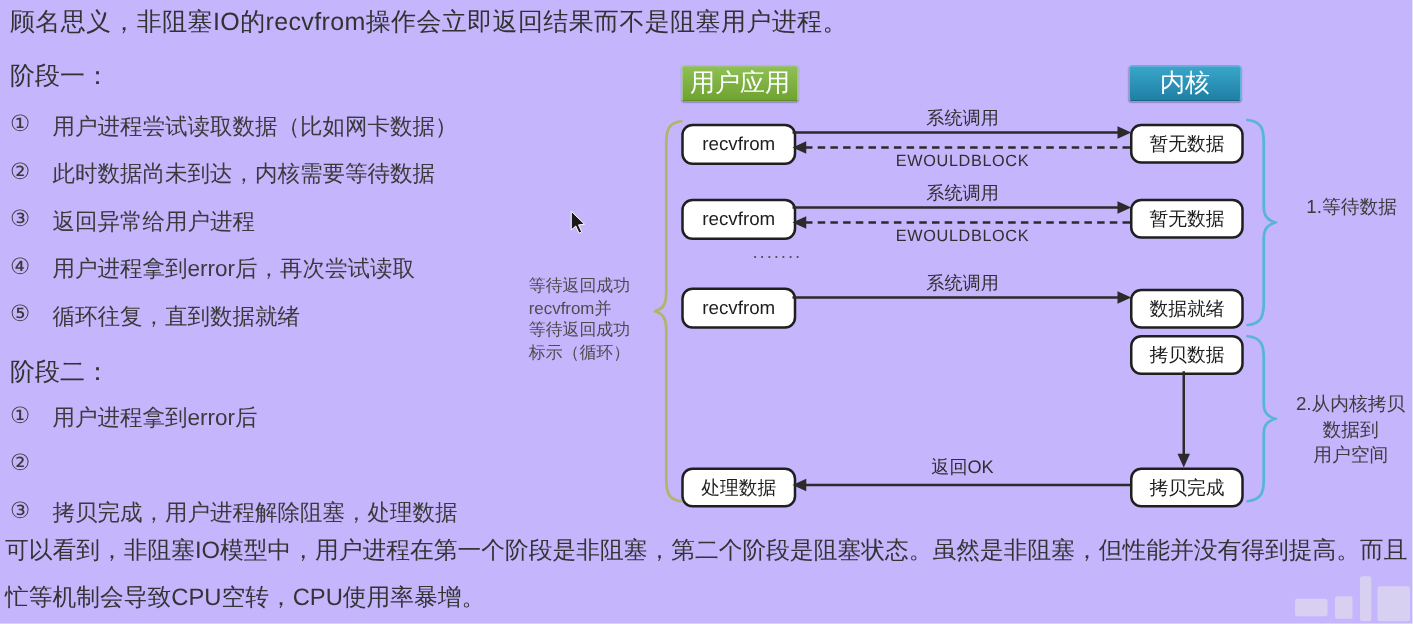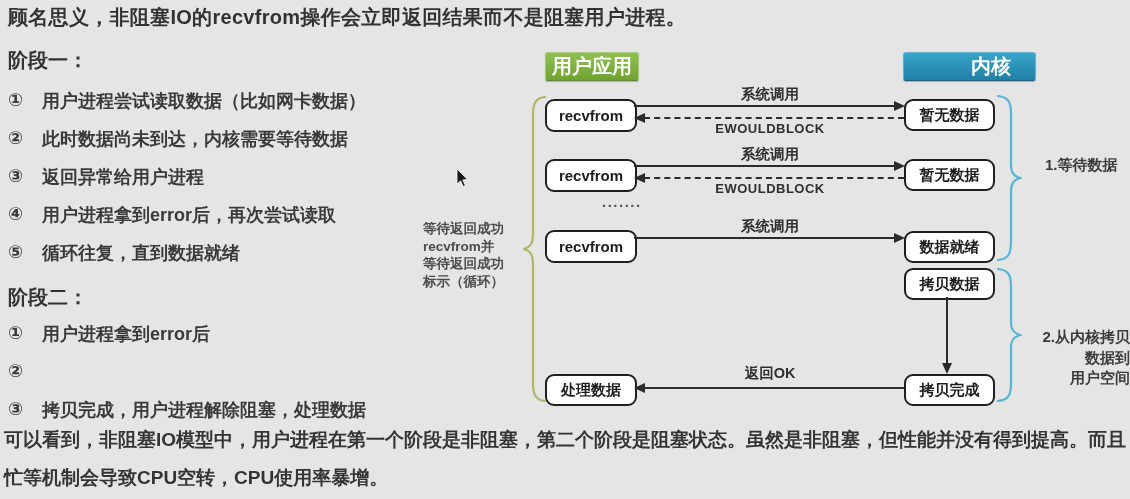--- a/index.html
+++ b/index.html
@@ -1,45 +1,45 @@
 <!DOCTYPE html>
 <html><head>
 <meta charset="utf-8">
 <style>
   html,body{margin:0;padding:0;background:#fff;}
   .stage{
-    position:relative;width:1130px;height:499px;background:#e5e5e5;overflow:hidden;
-    font-family:"Liberation Sans","DejaVu Sans",sans-serif;color:#333;font-weight:bold;
+    position:relative;width:1130px;height:499px;background:#c4b5fd;overflow:hidden;
+    font-family:"Liberation Sans","DejaVu Sans",sans-serif;color:#333;
   }
   .abs{position:absolute;}
   .title{left:8px;top:4px;font-size:20px;color:#323232;letter-spacing:0.3px;white-space:nowrap;}
   .heading{left:8px;font-size:20px;color:#323232;}
   .list-item{left:8px;font-size:18px;color:#3a3a3a;white-space:nowrap;display:flex;}
   .list-item .num{width:34px;flex:0 0 34px;}
   .footer-line{left:4px;font-size:19px;color:#343434;white-space:nowrap;}
 
   
   .hdr{height:27px;display:flex;align-items:center;justify-content:center;
        color:#fff;font-size:20px;border-radius:3px;box-shadow:0 1px 1px rgba(0,0,0,.25);}
   .hdr.green{background:linear-gradient(#8fc055,#6fa32f);border:1px solid #a5cd72;border-bottom-color:#5e8f26;}
-  .hdr.blue{background:linear-gradient(#3aa6ca,#1f7fa5);border:1px solid #5cb6d4;border-bottom-color:#17668a;padding-left:43px;}
+  .hdr.blue{background:linear-gradient(#3aa6ca,#1f7fa5);border:1px solid #5cb6d4;border-bottom-color:#17668a;}
   .dbox{background:#fff;border:2px solid #1f1f1f;border-radius:9px;
         display:flex;align-items:center;justify-content:center;font-size:15px;color:#1d1d1d;}
   .hline{height:0;border-top:2px solid #2b2b2b;}
   .hline.dashed{border-top-style:dashed;}
   .ah-right{width:0;height:0;border-top:5px solid transparent;border-bottom:5px solid transparent;border-left:11px solid #2b2b2b;}
   .ah-left{width:0;height:0;border-top:5px solid transparent;border-bottom:5px solid transparent;border-right:11px solid #2b2b2b;}
   .vline{width:2px;background:#2b2b2b;}
   .ah-down{width:0;height:0;border-left:5px solid transparent;border-right:5px solid transparent;border-top:11px solid #2b2b2b;}
   .lbl{font-size:14.5px;color:#2f2f2f;text-align:center;white-space:nowrap;}
   .lbl.small{font-size:13px;letter-spacing:0.5px;}
   .dots{font-size:15px;color:#555;letter-spacing:1.5px;}
   .note{font-size:13.5px;line-height:17.5px;color:#4c4c4c;white-space:nowrap;}
   .stage-lbl{font-size:15px;color:#3c3c3c;white-space:nowrap;}
-  .stage-lbl.center{text-align:right;line-height:20.5px;white-space:normal;margin-top:13px;}
+  .stage-lbl.center{text-align:center;line-height:20.5px;white-space:normal;}
   svg{display:block;}
   .wm span{position:absolute;background:#e9e7e7;border-radius:2px;}
 </style>
 </head>
 <body>
 
 <div class="stage">
 
   <div class="abs title">顾名思义，非阻塞IO的recvfrom操作会立即返回结果而不是阻塞用户进程。</div>
 

